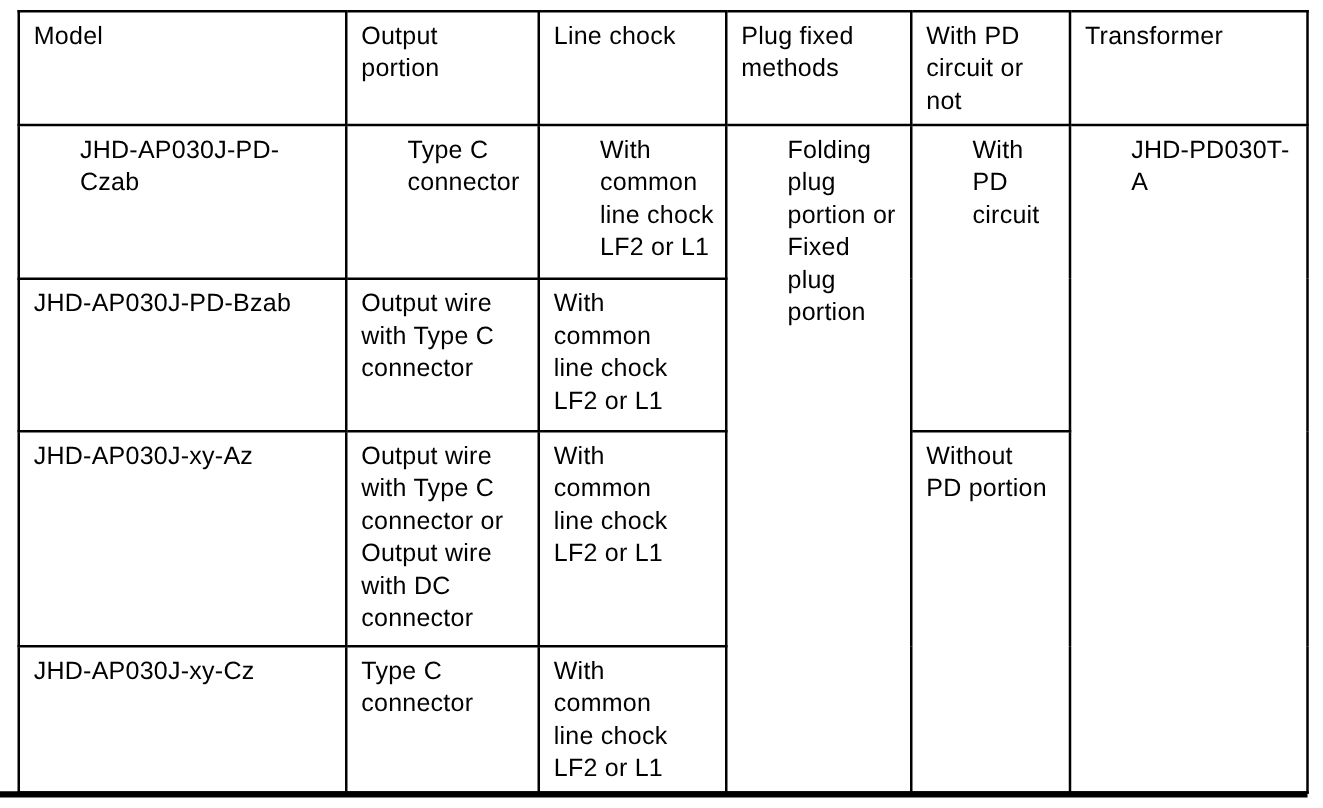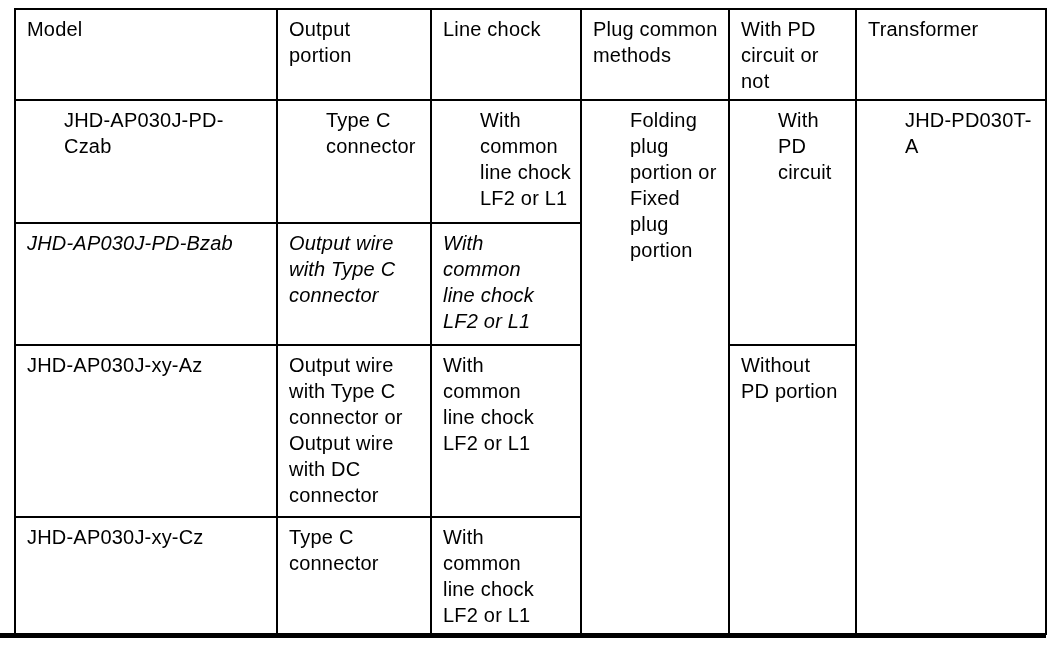--- a/index.html
+++ b/index.html
@@ -27,21 +27,21 @@
     padding: 6px 8px 4px 11px;
     font-size: 20px;
     line-height: 26px;
     letter-spacing: 0.2px;
     white-space: pre-line;
     box-sizing: border-box;
     overflow: hidden;
   }
   tr.row-header td { height: 91px; }
   tr.row-1 td { height: 123px; padding-left: 48px; }
-  tr.row-2 td { height: 122px; font-style: italic; }
+  tr.row-2 td { height: 122px; }
   tr.row-3 td { height: 172px; }
   tr.row-4 td { height: 117px; }
   .thick-rule {
     position: absolute;
     left: 0;
     top: 633px;
     width: 1046px;
     height: 5px;
     background: #000000;
   }
@@ -59,21 +59,21 @@
       <col style="width:148px">
       <col style="width:127px">
       <col style="width:190px">
     </colgroup>
     <tbody>
       <tr class="row-header">
         <td>Model</td>
         <td>Output
 portion</td>
         <td>Line chock</td>
-        <td>Plug common
+        <td>Plug fixed
 methods</td>
         <td>With PD
 circuit or
 not</td>
         <td>Transformer</td>
       </tr>
       <tr class="row-1">
         <td>JHD-AP030J-PD-Czab</td>
         <td>Type C
 connector</td>

